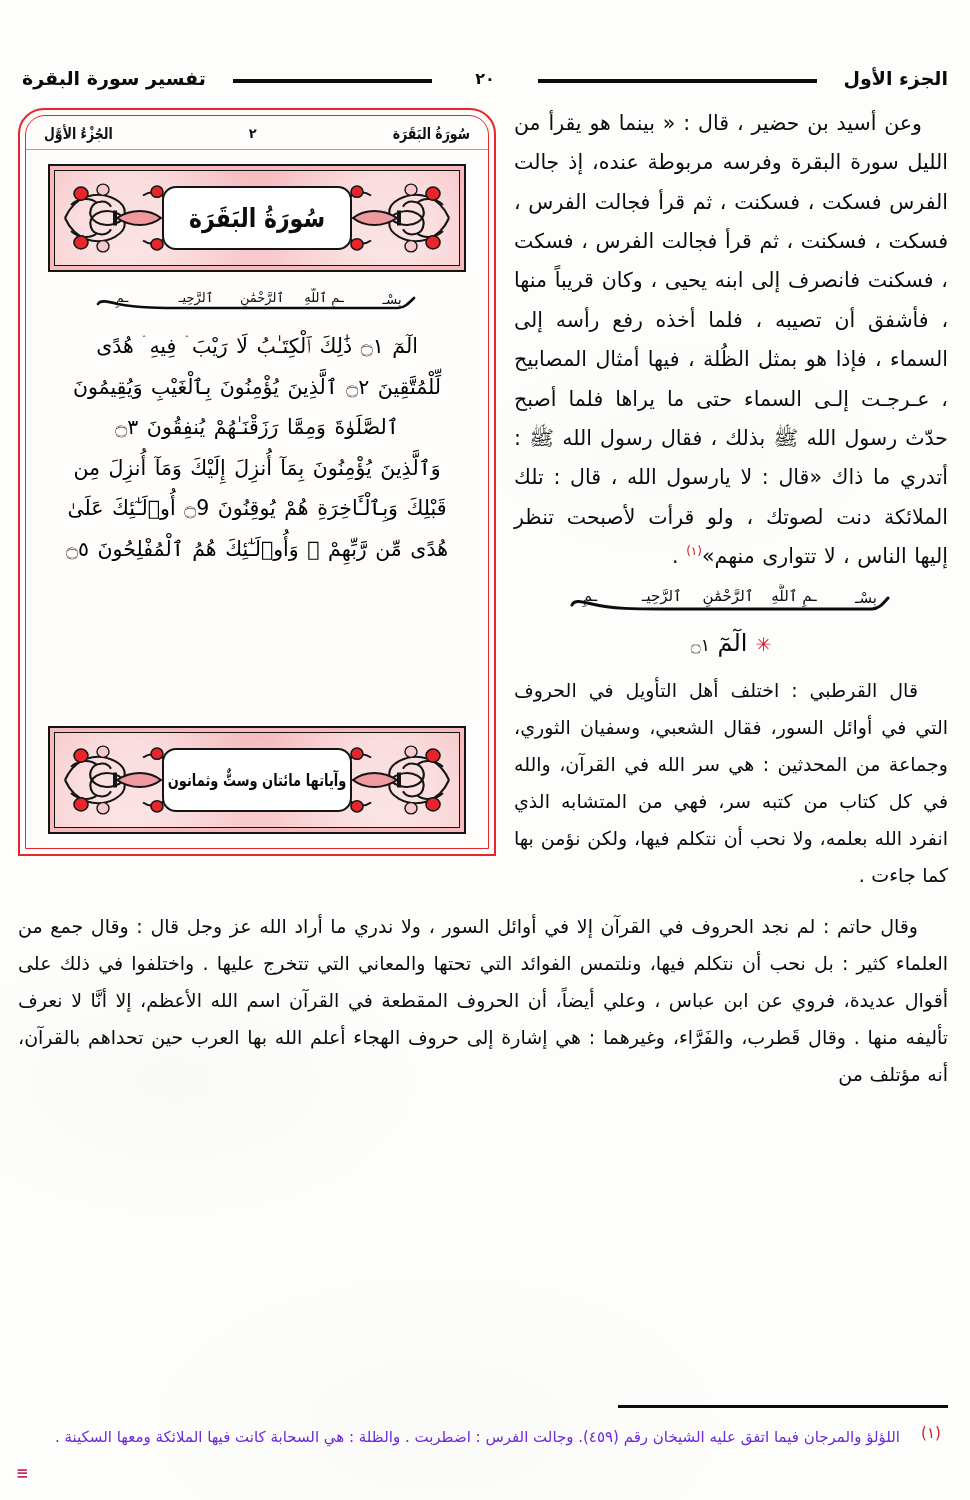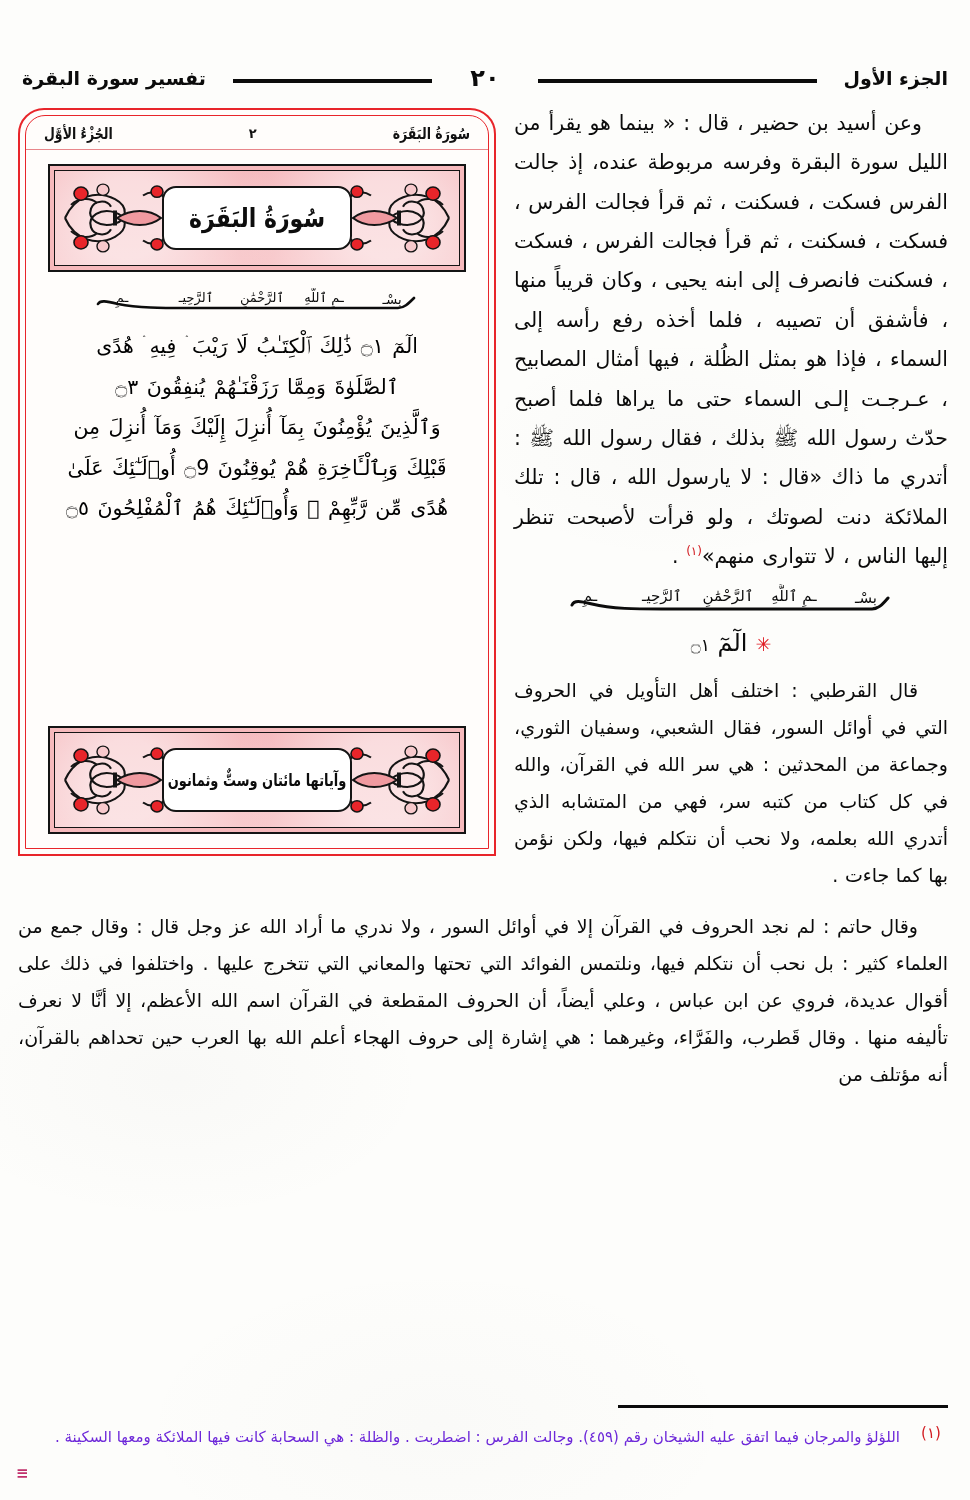--- a/index.html
+++ b/index.html
@@ -68,21 +68,21 @@
     flex: 1 1 auto;
     margin: 0 10px;
     max-width: 300px;
     align-self: center;
     position: relative;
     top: 3px;
   }
   .head-pageno {
     font-family: "DejaVu Sans", sans-serif;
     font-weight: bold;
-    font-size: 24px;
+    font-size: 16px;
     width: 86px;
     text-align: center;
     color: #0b0b0b;
   }
 
   
   .quran-inset {
     position: absolute;
     top: 108px;
     left: 18px;
@@ -429,20 +429,21 @@
               <text x="232" y="14">ـمِ ٱللَّهِ</text>
               <text x="170" y="14">ٱلرَّحْمَٰنِ</text>
               <text x="104" y="14">ٱلرَّحِيـ</text>
               <text x="30" y="14">ـمِ</text>
             </g>
           </svg>
         </div>
 
         <div class="ayat">
           <div>الٓمٓ ۝١ ذَٰلِكَ ٱلْكِتَـٰبُ لَا رَيْبَ ۛ فِيهِ ۛ هُدًى</div>
+          <div>لِّلْمُتَّقِينَ ۝٢ ٱلَّذِينَ يُؤْمِنُونَ بِٱلْغَيْبِ وَيُقِيمُونَ</div>
           <div>ٱلصَّلَوٰةَ وَمِمَّا رَزَقْنَـٰهُمْ يُنفِقُونَ ۝٣</div>
           <div>وَٱلَّذِينَ يُؤْمِنُونَ بِمَآ أُنزِلَ إِلَيْكَ وَمَآ أُنزِلَ مِن</div>
           <div>قَبْلِكَ وَبِٱلْـَٔاخِرَةِ هُمْ يُوقِنُونَ ۝9 أُو۟لَـٰٓئِكَ عَلَىٰ</div>
           <div>هُدًى مِّن رَّبِّهِمْ ۖ وَأُو۟لَـٰٓئِكَ هُمُ ٱلْمُفْلِحُونَ ۝٥</div>
         </div>
 
         <div class="banner-bottom-wrap">
           <div class="banner">
             <div class="banner-inner">
               <div class="orn l">
@@ -519,21 +520,21 @@
           <text x="96" y="17">ٱلرَّحِيـ</text>
           <text x="24" y="17">ـمِ</text>
         </g>
       </svg>
     </div>
 
     <div class="ayah-line">
       <span class="star">✳</span><span class="alm">الٓمٓ</span> <span class="mark">۝١</span>
     </div>
 
-    <p class="p-body">قال القرطبي : اختلف أهل التأويل في الحروف التي في أوائل السور، فقال الشعبي، وسفيان الثوري، وجماعة من المحدثين : هي سر الله في القرآن، والله في كل كتاب من كتبه سر، فهي من المتشابه الذي أتدري الله بعلمه، ولا نحب أن نتكلم فيها، ولكن نؤمن بها كما جاءت .</p>
+    <p class="p-body">قال القرطبي : اختلف أهل التأويل في الحروف التي في أوائل السور، فقال الشعبي، وسفيان الثوري، وجماعة من المحدثين : هي سر الله في القرآن، والله في كل كتاب من كتبه سر، فهي من المتشابه الذي انفرد الله بعلمه، ولا نحب أن نتكلم فيها، ولكن نؤمن بها كما جاءت .</p>
     <p class="p-body tight">وقال حاتم : لم نجد الحروف في القرآن إلا في أوائل السور ، ولا ندري ما أراد الله عز وجل قال : وقال جمع من العلماء كثير : بل نحب أن نتكلم فيها، ونلتمس الفوائد التي تحتها والمعاني التي تتخرج عليها . واختلفوا في ذلك على أقوال عديدة، فروي عن ابن عباس ، وعلي أيضاً، أن الحروف المقطعة في القرآن اسم الله الأعظم، إلا أنَّا لا نعرف تأليفه منها . وقال قَطرب، والفَرَّاء، وغيرهما : هي إشارة إلى حروف الهجاء أعلم الله بها العرب حين تحداهم بالقرآن، أنه مؤتلف من</p>
   </div>
 
   <div class="footnote-wrap">
     <div class="footnote-rule"></div>
     <div class="fn-row">
       <div class="fn-num">(١)</div>
       <div class="fn-text">اللؤلؤ والمرجان فيما اتفق عليه الشيخان رقم (٤٥٩). وجالت الفرس : اضطربت . والظلة : هي السحابة كانت فيها الملائكة ومعها السكينة .</div>
     </div>
   </div>

